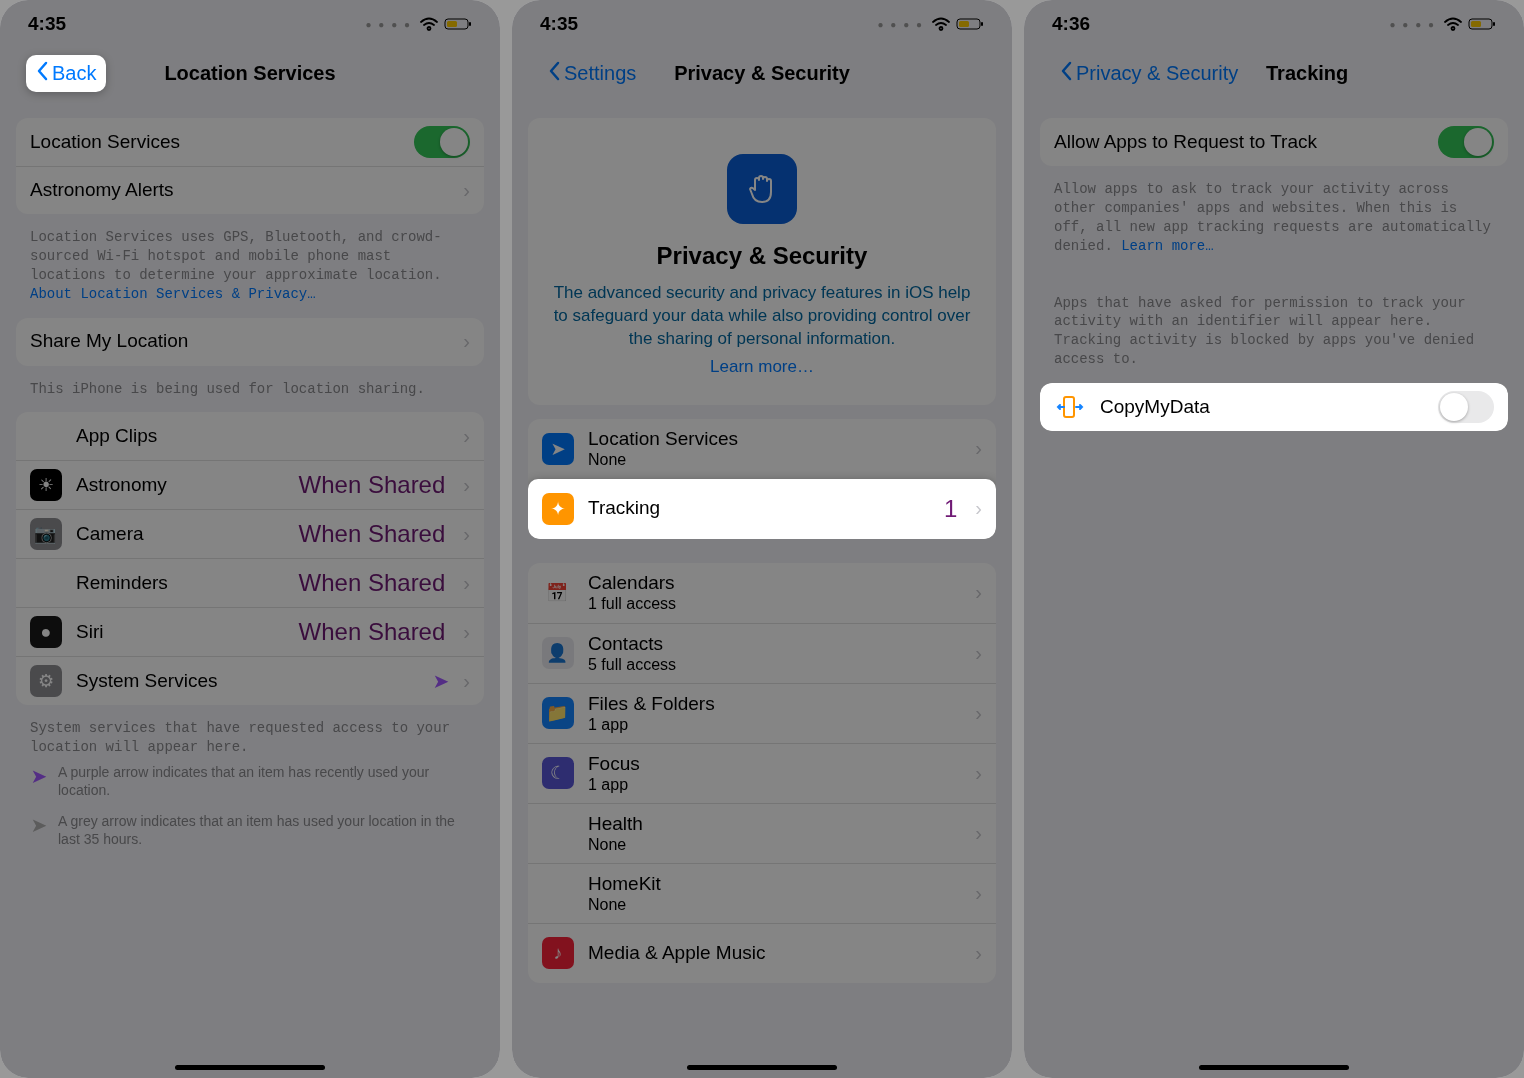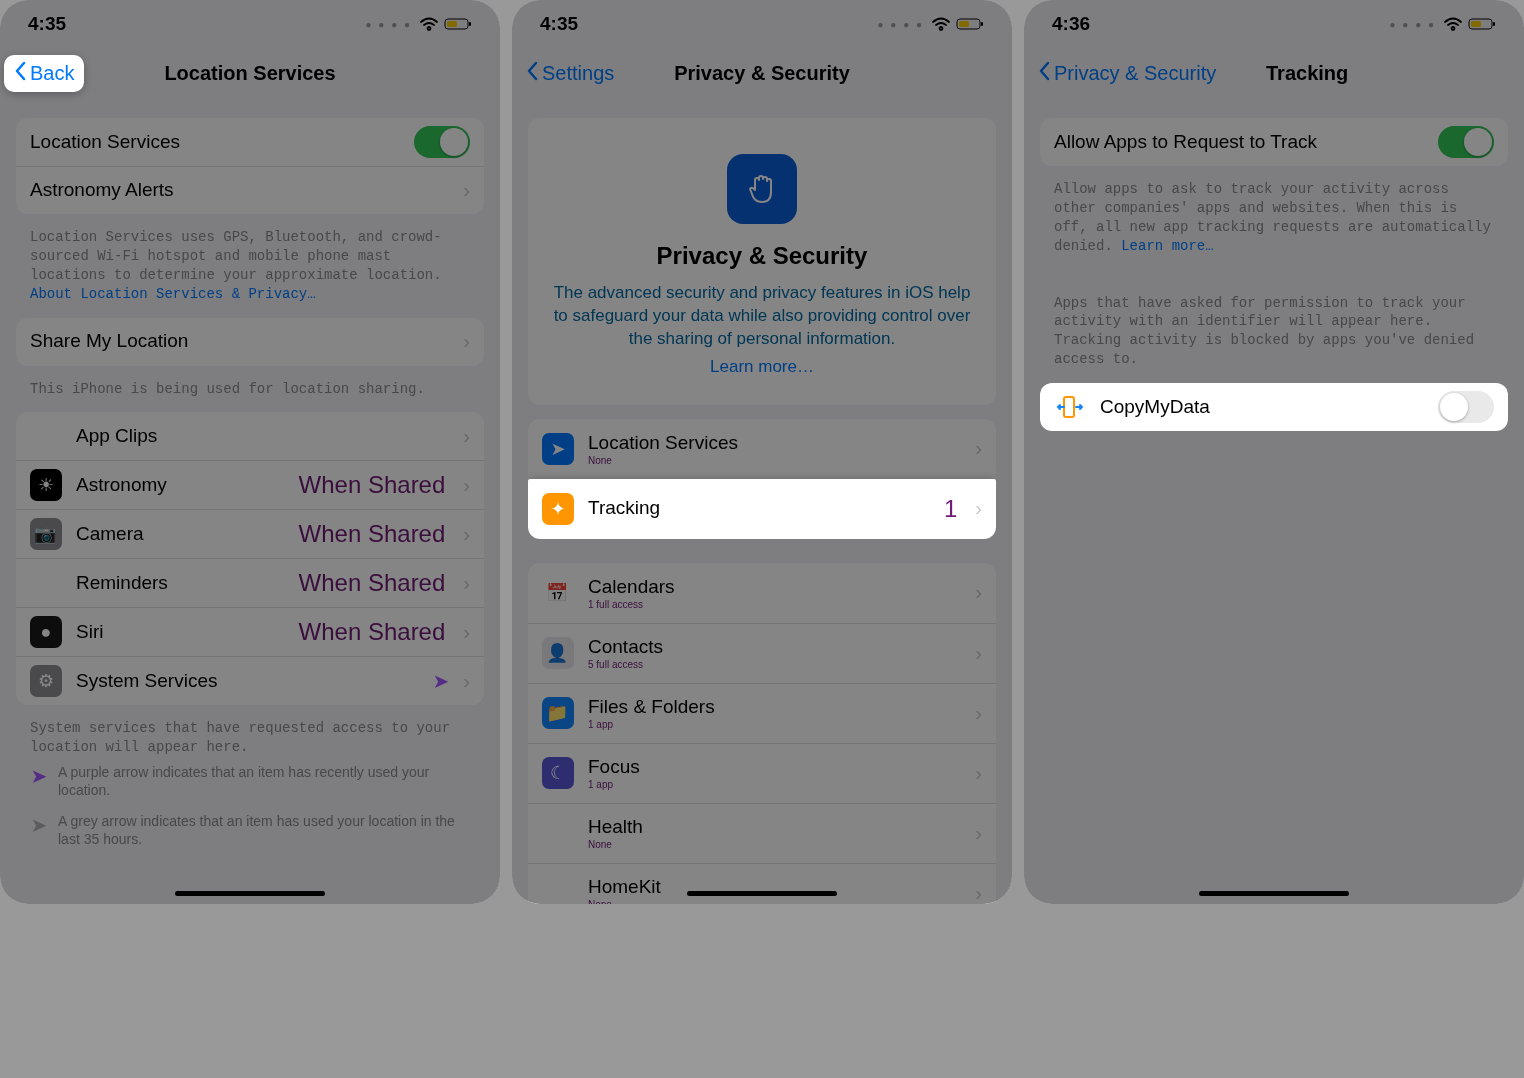--- a/index.html
+++ b/index.html
@@ -7,21 +7,21 @@
     font-family: -apple-system, BlinkMacSystemFont, "Segoe UI", Helvetica, Arial, sans-serif;
     background: #999;
     width: 1524px;
     height: 1078px;
     display: flex;
     gap: 12px;
     padding: 0;
   }
   .phone {
     width: 500px;
-    height: 904px;
+    height: 1078px;
     background: #f2f2f7;
     border-radius: 28px;
     overflow: hidden;
     position: relative;
     display: flex;
     flex-direction: column;
   }
   .dim-overlay {
     position: absolute;
     inset: 0;
@@ -44,21 +44,21 @@
   .nav-bar {
     height: 50px;
     display: flex;
     align-items: center;
     justify-content: center;
     position: relative;
     padding: 0 12px;
   }
   .nav-back {
     position: absolute;
-    left: 4px;
+    left: 26px;
     display: flex;
     align-items: center;
     color: #007aff;
     font-size: 20px;
     gap: 4px;
     padding: 6px 10px;
     border-radius: 10px;
   }
   .nav-back.highlight {
     background: #fff;
@@ -89,21 +89,21 @@
   .row:first-child { border-top: none; }
   .row-icon {
     width: 32px; height: 32px;
     border-radius: 7px;
     display:flex; align-items:center; justify-content:center;
     flex-shrink: 0;
     font-size: 18px;
   }
   .row-body { flex:1; display:flex; flex-direction:column; justify-content:center; }
   .row-label { font-size: 19px; color:#000; line-height:1.2; }
-  .row-sub { font-size: 10px; color:#701a75; }
+  .row-sub { font-size: 16px; color:#000000; }
   .row-detail { font-size: 24px; color:#701a75; margin-right:4px; }
   .chevron { color: #c7c7cc; font-size: 20px; }
   .toggle {
     width: 56px; height: 32px; border-radius: 16px; position: relative;
   }
   .toggle.on { background:#34c759; }
   .toggle.off { background:#e9e9ea; }
   .toggle .knob {
     position:absolute; top:2px; width:28px; height:28px; border-radius:50%; background:#fff;
     box-shadow: 0 1px 3px rgba(0,0,0,0.3);
@@ -134,21 +134,21 @@
   .hero-link { color:#007aff; display:block; margin-top:6px; font-size:17px;}
   .arrow-purple { color:#a259ff; font-size:20px; }
   .arrow-grey { color:#b0b0b0; font-size:20px; }
   .legend { display:flex; gap:10px; padding:6px 14px; font-size:14px; color:#8a8a8e; line-height:1.3; }
   .legend-icon { width:18px; flex-shrink:0; text-align:center; }
   .highlight-row {
     position: relative;
     z-index: 100;
     background:#fff;
     box-shadow: 0 2px 10px rgba(0,0,0,0.35);
-    border-radius:2px;
+    border-radius:10px;
     border-top: none !important;
   }
   .home-indicator {
     position:absolute; bottom:8px; left:50%; transform:translateX(-50%);
     width:150px; height:5px; background:#000; border-radius:3px;
   }
   .row.tall { min-height: 60px; }
 </style>
 </head>
 <body>

